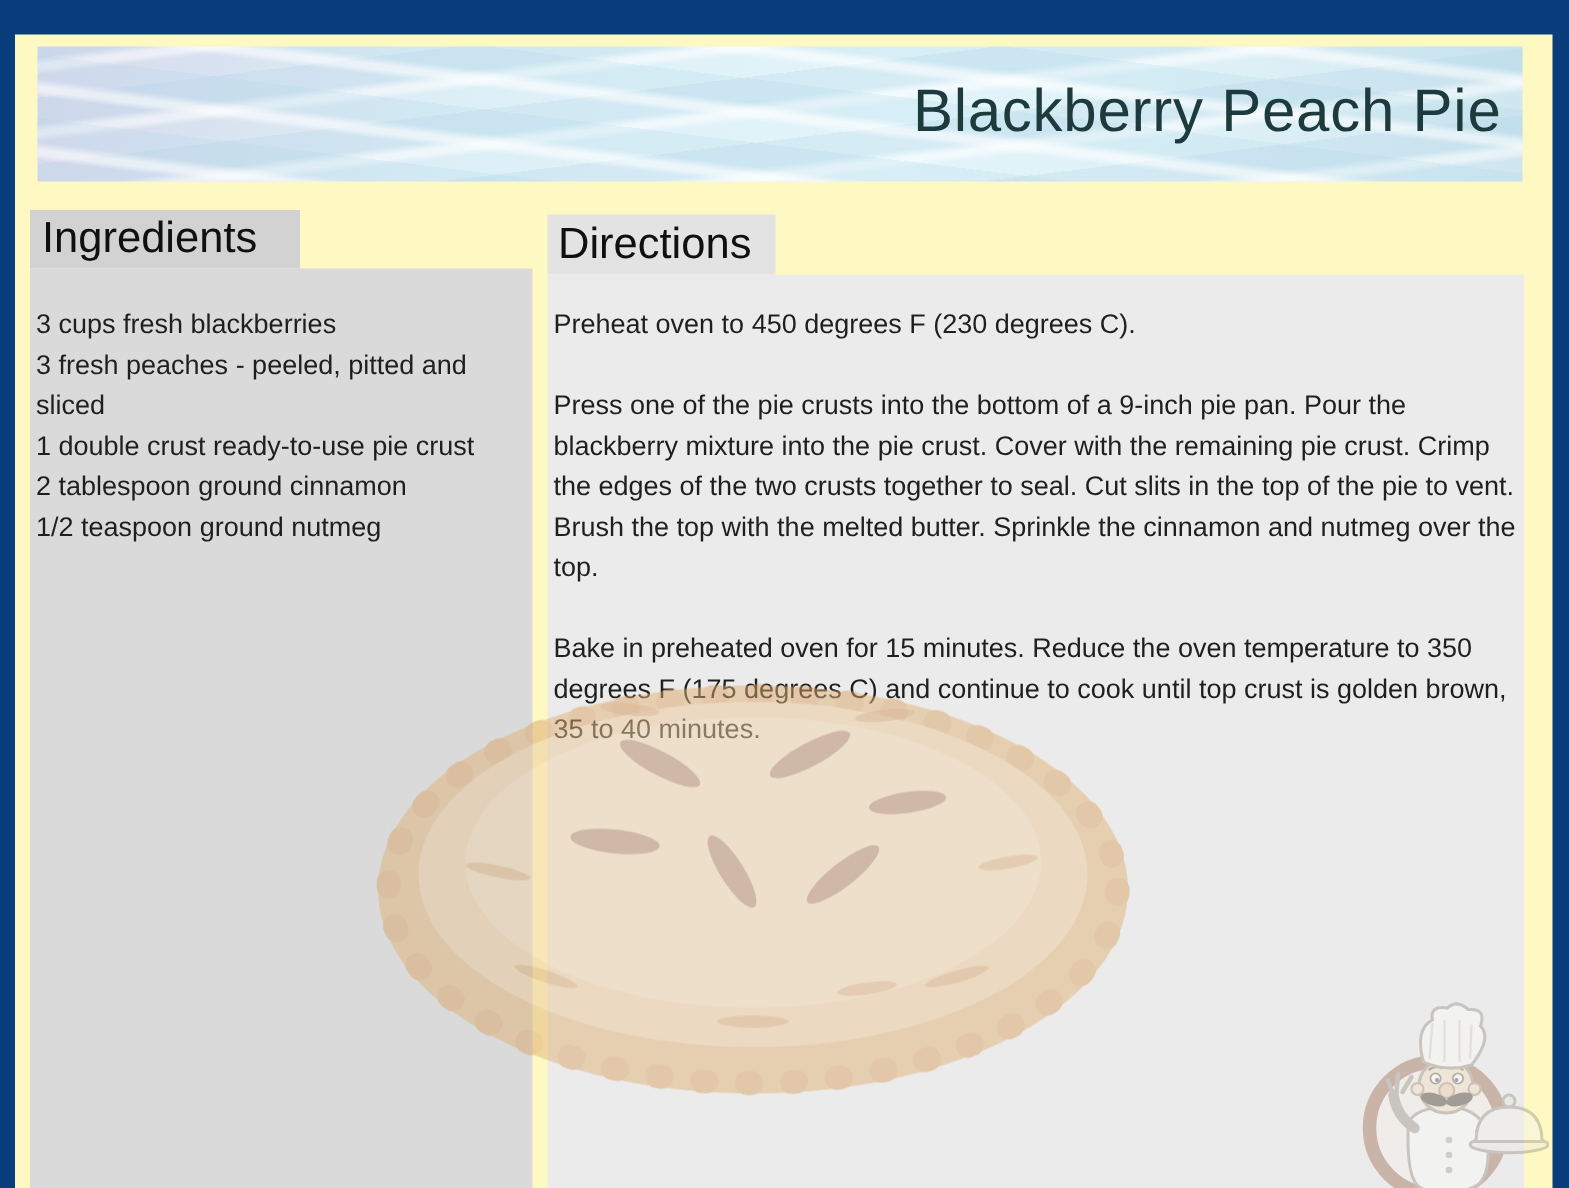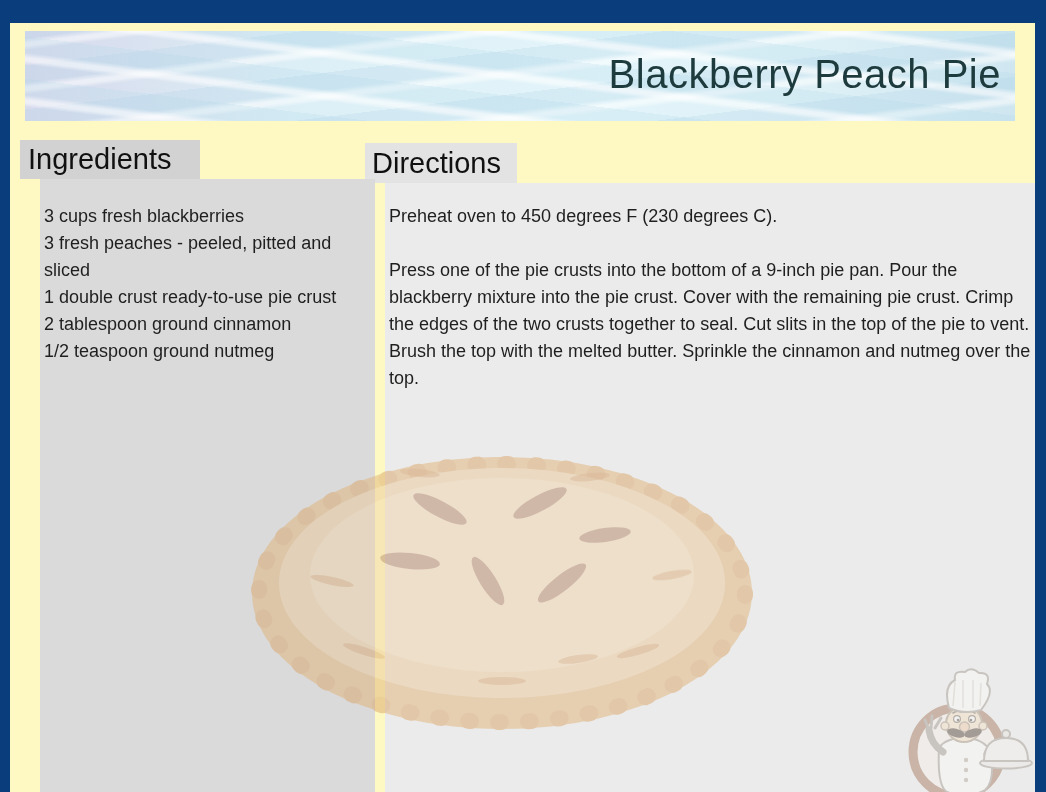--- a/index.html
+++ b/index.html
@@ -32,21 +32,21 @@
     white-space:nowrap;
   }
   
   .sec-header {
     position:absolute; display:flex; align-items:center;
     color:#101010; font-size:29px;
   }
   .ing-header { left:10px; top:117px; width:180px; height:39px; background:#d2d2d2; padding-left:8px; }
   .dir-header { left:355px; top:120px; width:152px; height:40px; background:#e3e3e3; padding-left:7px; }
   
-  .col { position:absolute; z-index:1; color:#1f1f1f; font-size:18px; line-height:27px;margin-left:20px; }
+  .col { position:absolute; z-index:1; color:#1f1f1f; font-size:18px; line-height:27px; }
   .ing-col {
     left:10px; top:156px; width:335px; height:613px; background:#dadada;
     padding:24px 6px 0 4px;
   }
   .dir-col {
     left:355px; top:160px; width:651px; height:609px; background:#ebebeb;
     padding:20px 2px 0 4px;
   }
   .ing-item { margin:0; }
   .dir-col p { margin:0 0 27px 0; }
@@ -80,20 +80,21 @@
       <div class="ing-item">2 tablespoon ground cinnamon</div>
       <div class="ing-item">1/2 teaspoon ground nutmeg</div>
     </div>
 
     <div class="sec-header dir-header">
       <span>Directions</span>
     </div>
     <div class="col dir-col">
       <p>Preheat oven to 450 degrees F (230 degrees C).</p>
       <p>Press one of the pie crusts into the bottom of a 9-inch pie pan. Pour the blackberry mixture into the pie crust. Cover with the remaining pie crust. Crimp the edges of the two crusts together to seal. Cut slits in the top of the pie to vent. Brush the top with the melted butter. Sprinkle the cinnamon and nutmeg over the top.</p>
+      <p>Bake in preheated oven for 15 minutes. Reduce the oven temperature to 350 degrees F (175 degrees C) and continue to cook until top crust is golden brown, 35 to 40 minutes.</p>
     </div>
 
     <svg class="pie-mark" viewBox="0 0 520 290" xmlns="http://www.w3.org/2000/svg" aria-hidden="true">
 
       <ellipse cx="262" cy="150" rx="250" ry="136" fill="#e1b377"></ellipse>
 
       <ellipse cx="262" cy="150" rx="243" ry="129" fill="none" stroke="#d9a467" stroke-width="16" stroke-dasharray="3 27" stroke-linecap="round"></ellipse>
 
       <ellipse cx="262" cy="140" rx="223" ry="115" fill="#ebc799"></ellipse>
       <ellipse cx="262" cy="132" rx="192" ry="97" fill="#f0d2a8"></ellipse>

